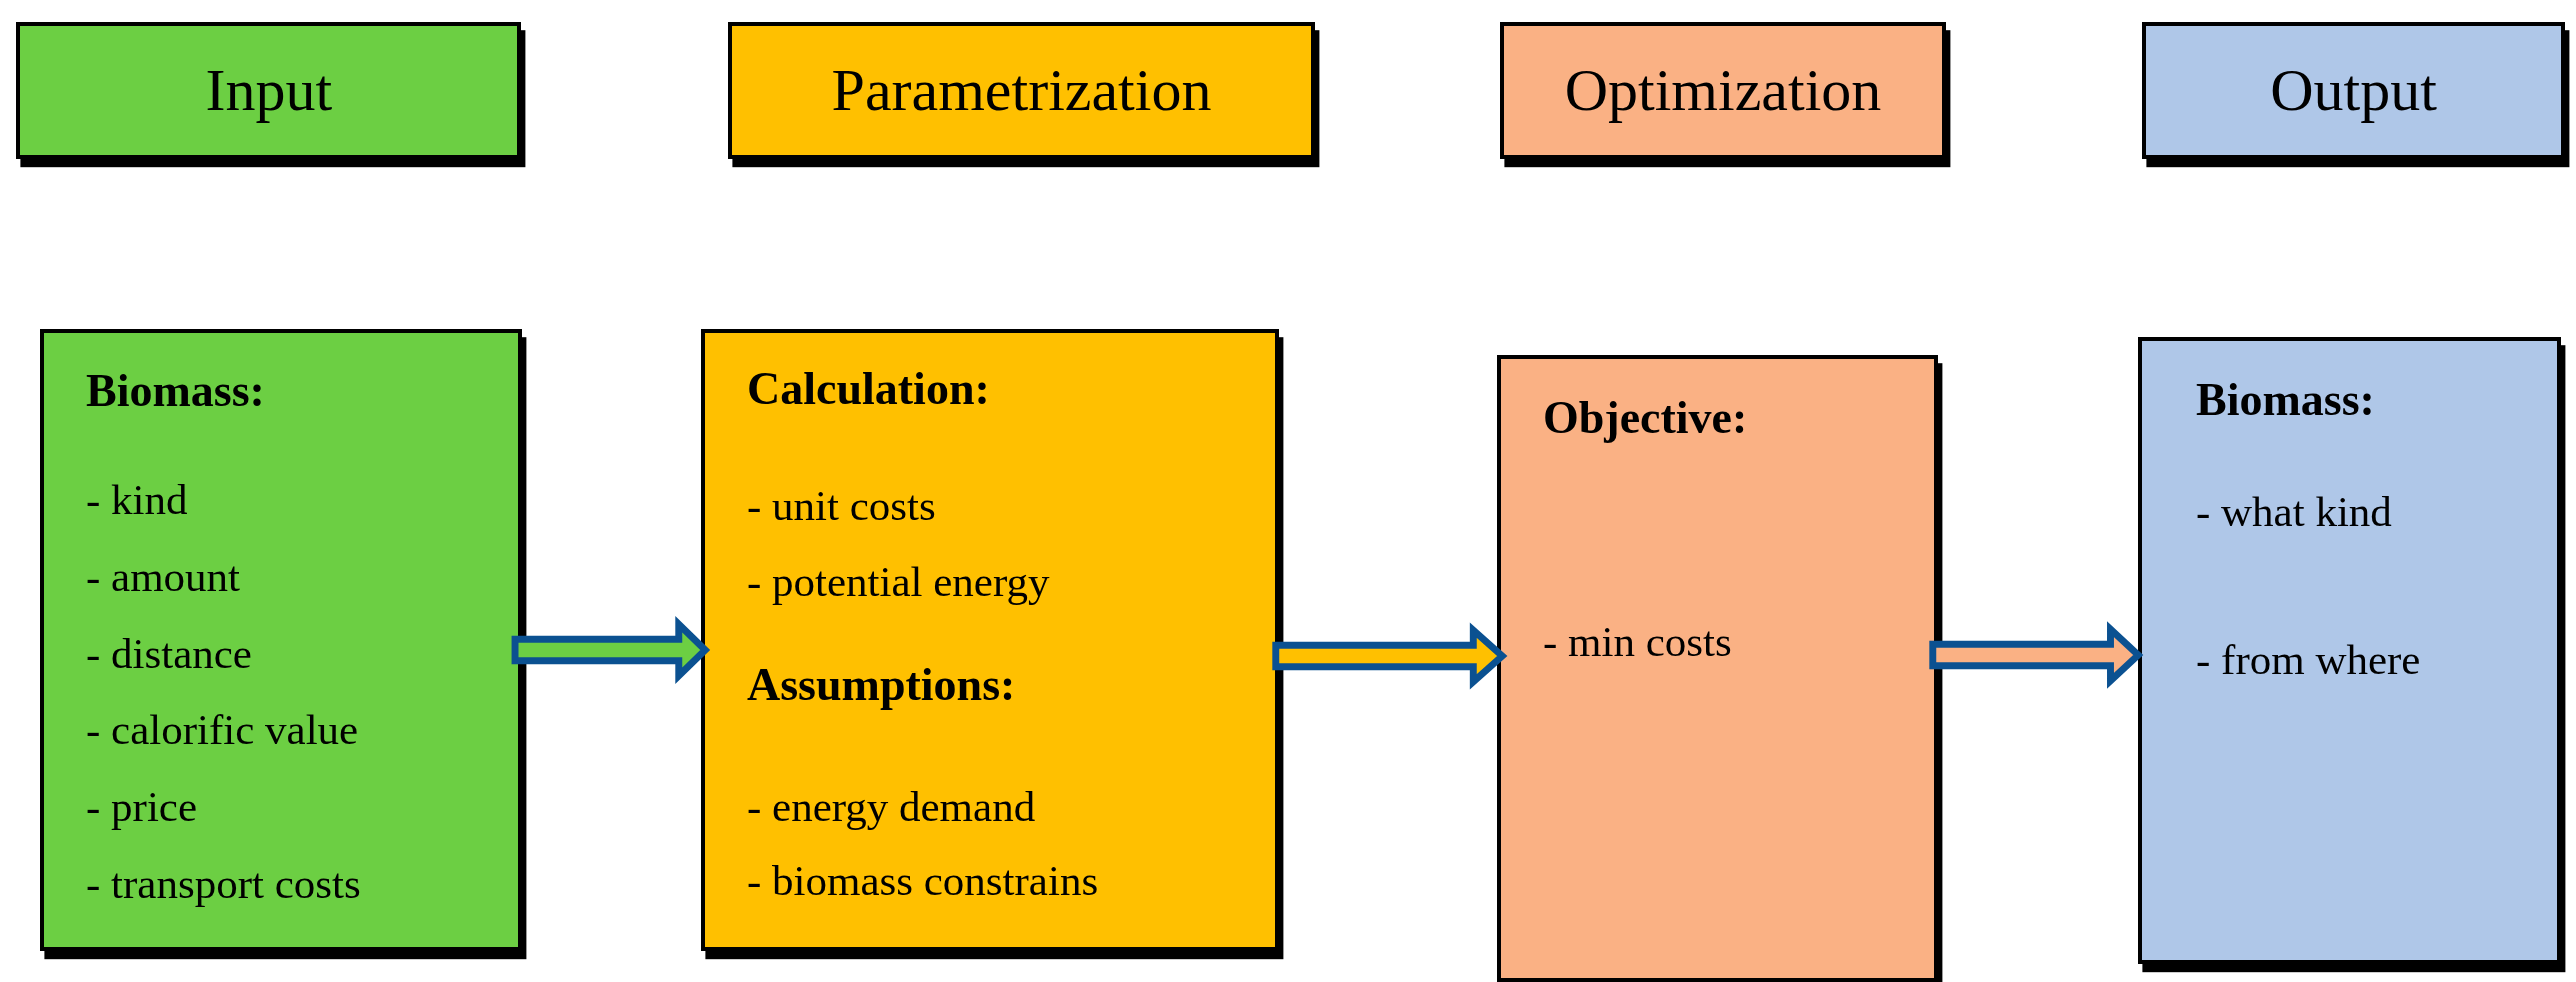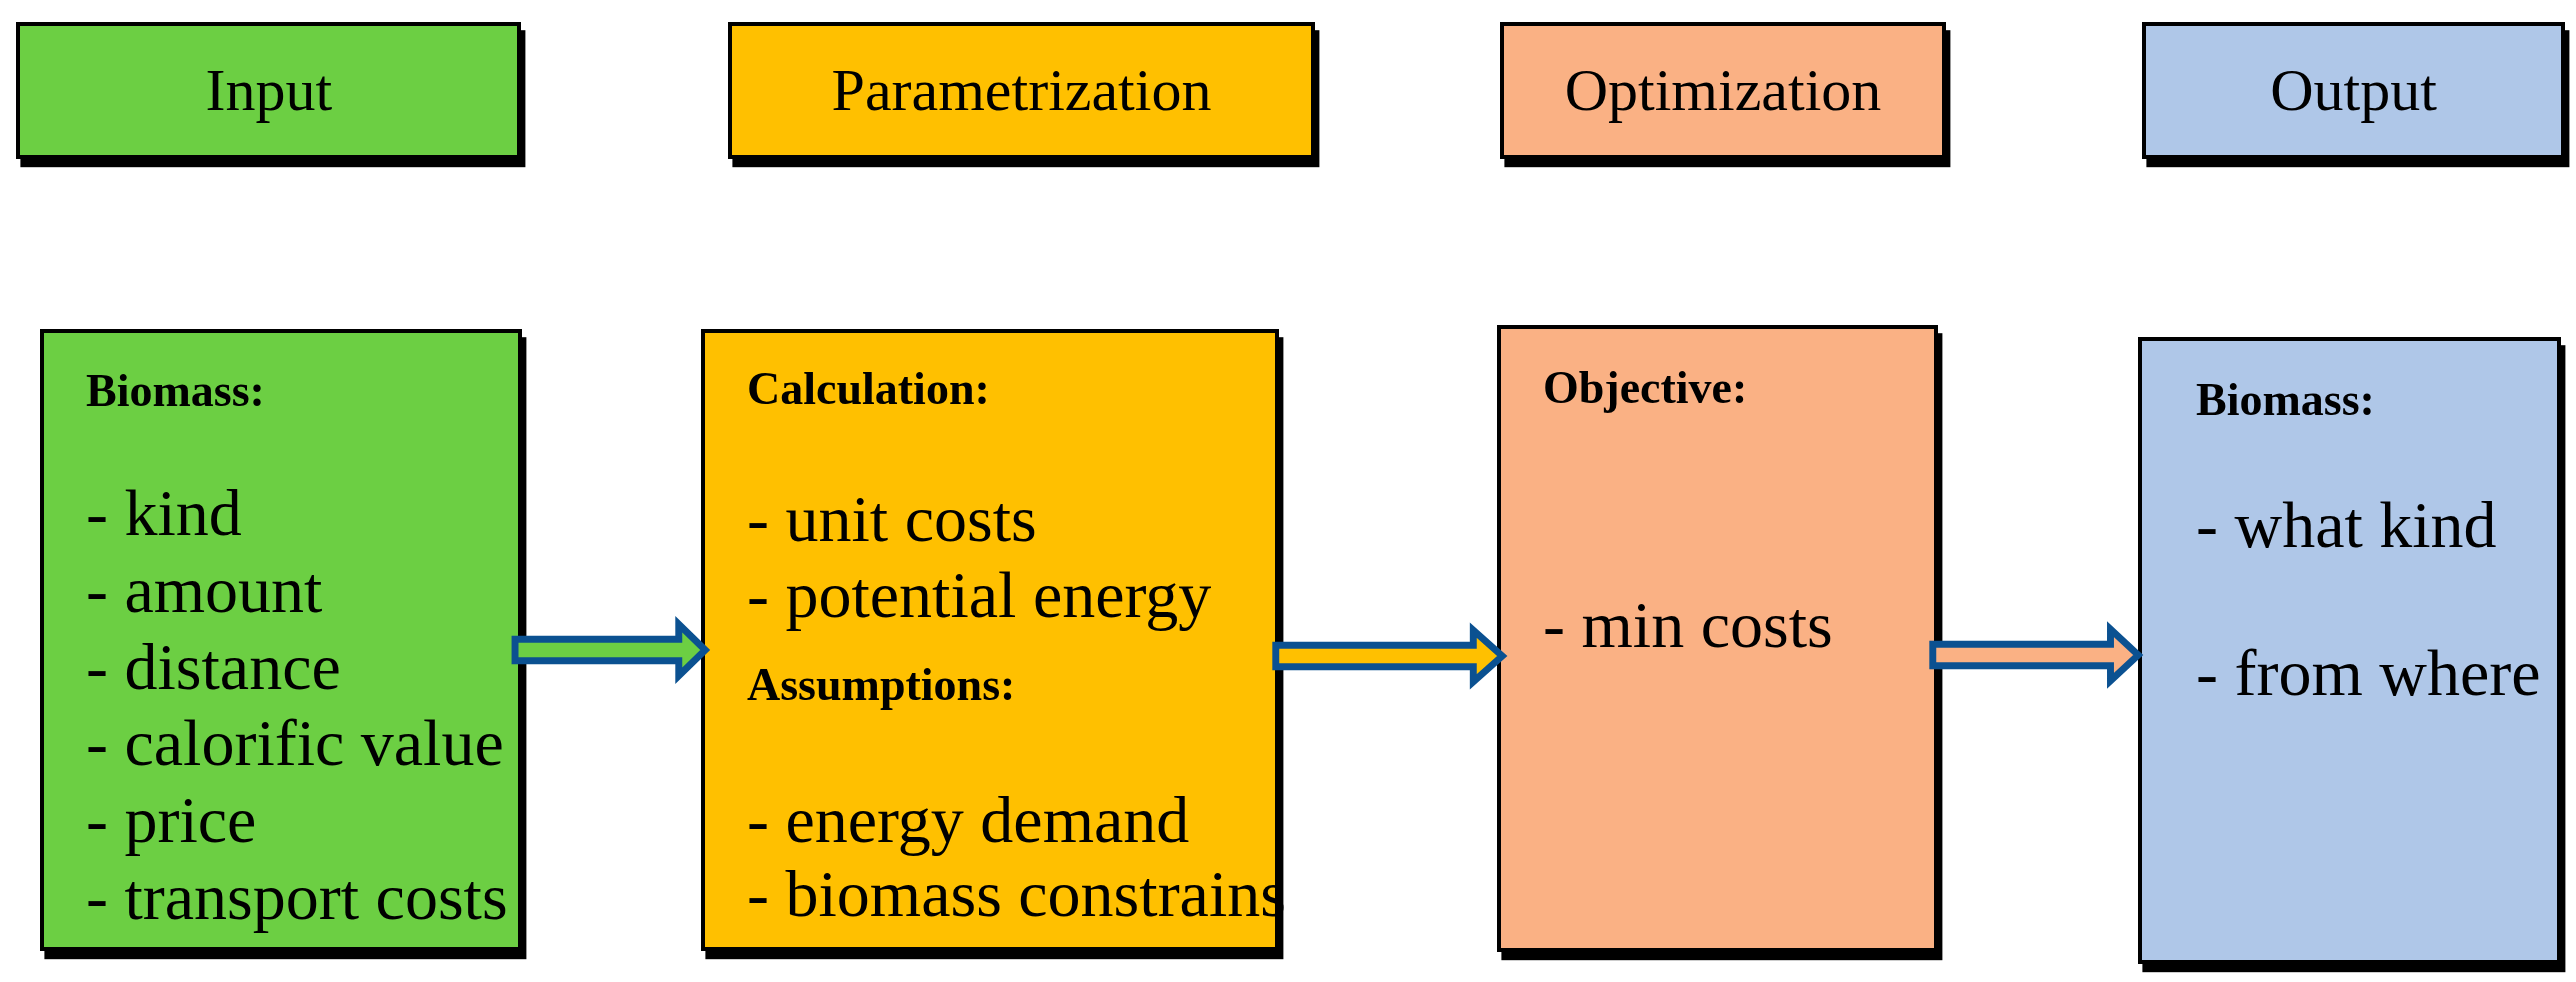--- a/index.html
+++ b/index.html
@@ -28,26 +28,26 @@
   .hdr-4 { left: 2142px; width: 423px; background: var(--blue);  }
 
   
   .box {
     position: absolute;
     border: 4.4px solid #000;
     box-shadow: 4.4px 8.2px 0 #000;
   }
   .box-1 { left: 40px;   top: 329px; width: 482px; height: 622px; background: var(--green); }
   .box-2 { left: 701px; top: 329px; width: 578px; height: 622px; background: var(--gold);  }
-  .box-3 { left: 1497px; top: 325px; width: 441px; height: 627px; background: var(--peach); }
+  .box-3 { left: 1497px; top: 355px; width: 441px; height: 627px; background: var(--peach); }
   .box-4 { left: 2138px; top: 337px; width: 423px; height: 627px; background: var(--blue);  }
 
   .line {
     position: absolute; left: 42px;
-    font-size: 66px; line-height: 1.12;
+    font-size: 43px; line-height: 1.12;
     white-space: nowrap;
   }
   .box-4 .line { left: 54px; }
   .heading { font-weight: bold; font-size: 46px; }
 
   
   .arrow { position: absolute; overflow: visible; }
   .arrow polygon { stroke: var(--outline); stroke-width: 11; stroke-linejoin: miter; }
   .arrow-1 { left: 510px;  top: 612px; }
   .arrow-2 { left: 1272px; top: 618px; }

